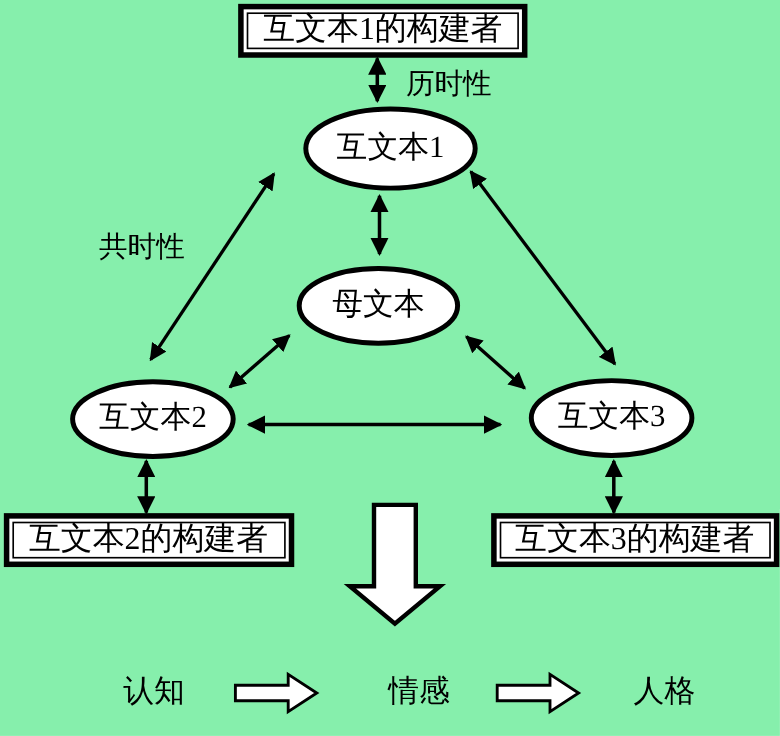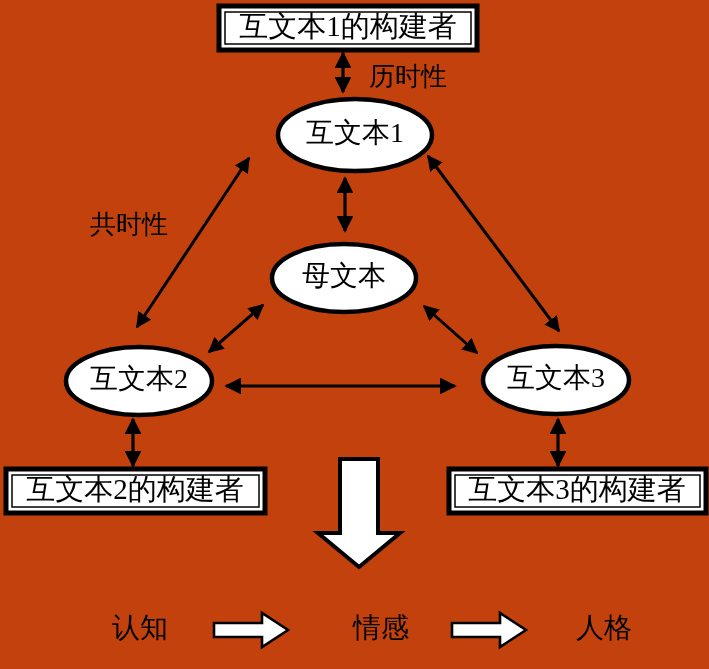--- a/index.html
+++ b/index.html
@@ -7,21 +7,21 @@
     padding: 0;
     background: #ffffff;
   }
   body {
     font-family: "Liberation Serif", "DejaVu Serif", serif;
   }
   #stage {
     position: relative;
     width: 709px;
     height: 669px;
-    background: #c2410c;
+    background: #86efac;
     overflow: hidden;
   }
   #diagram-svg {
     position: absolute;
     left: 0;
     top: 0;
     width: 709px;
     height: 669px;
   }
   .node-text {

